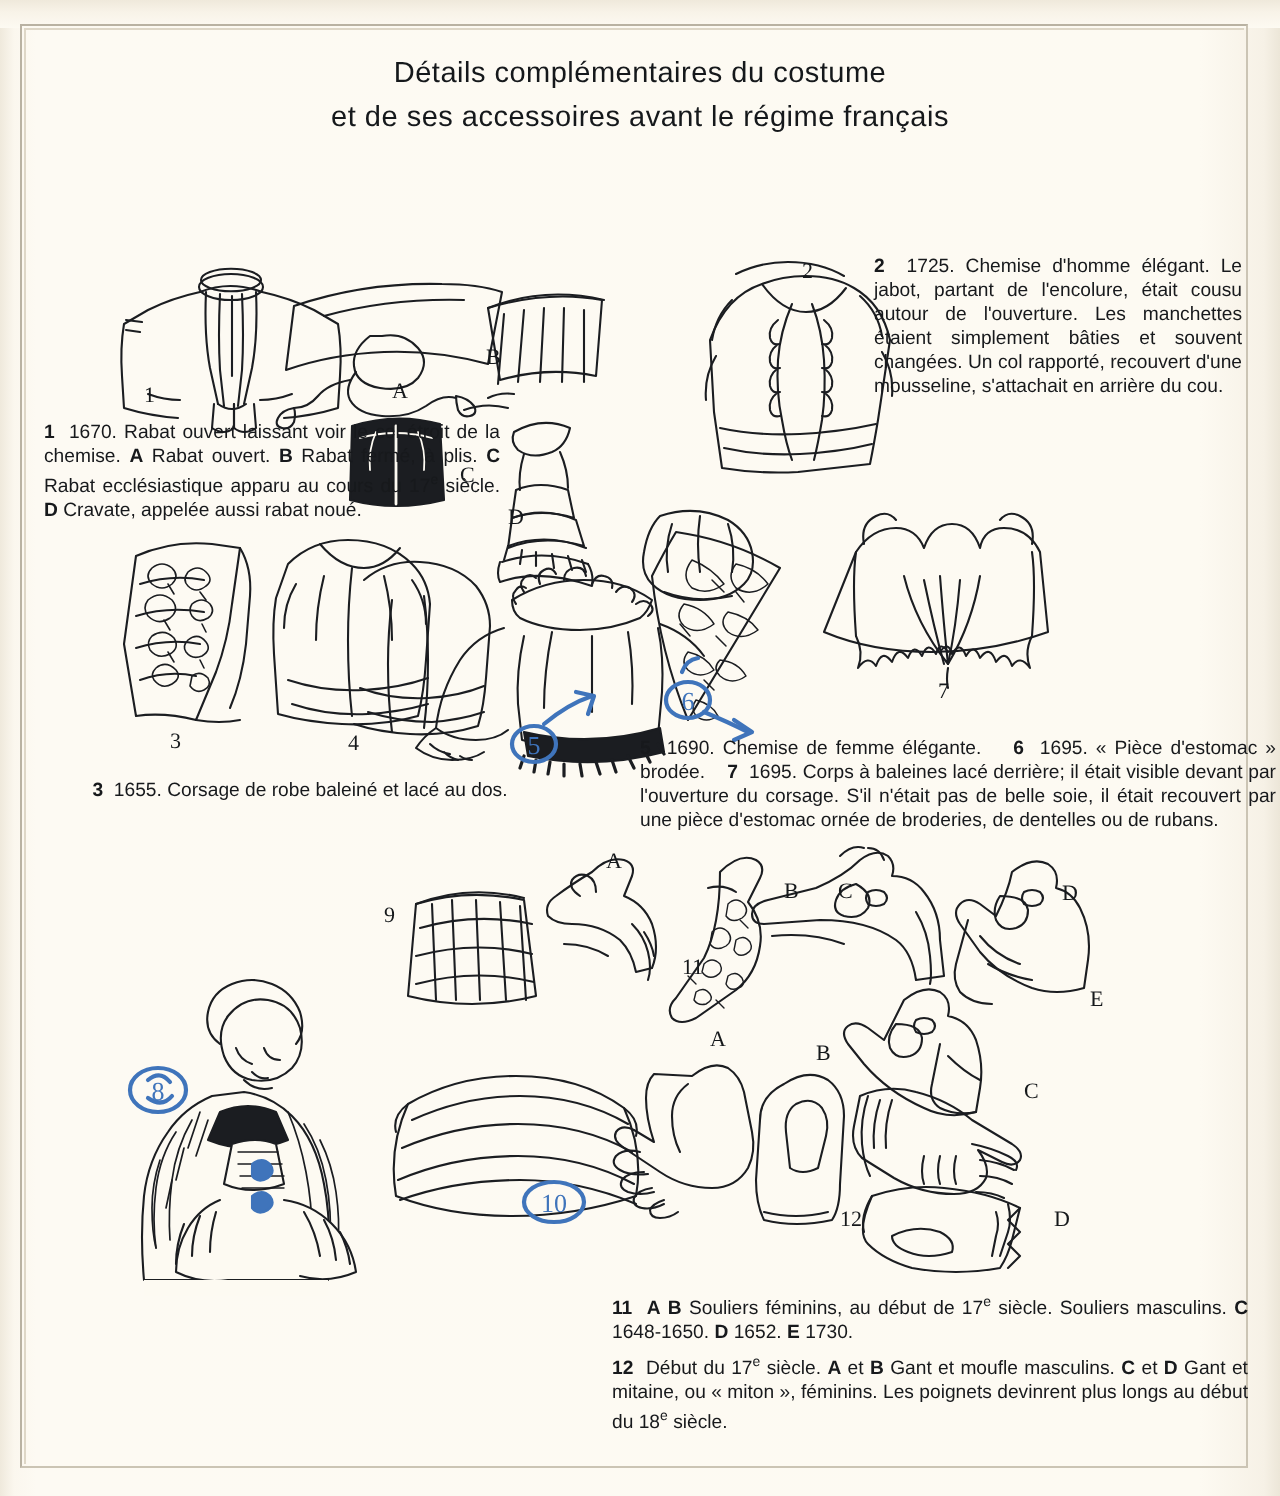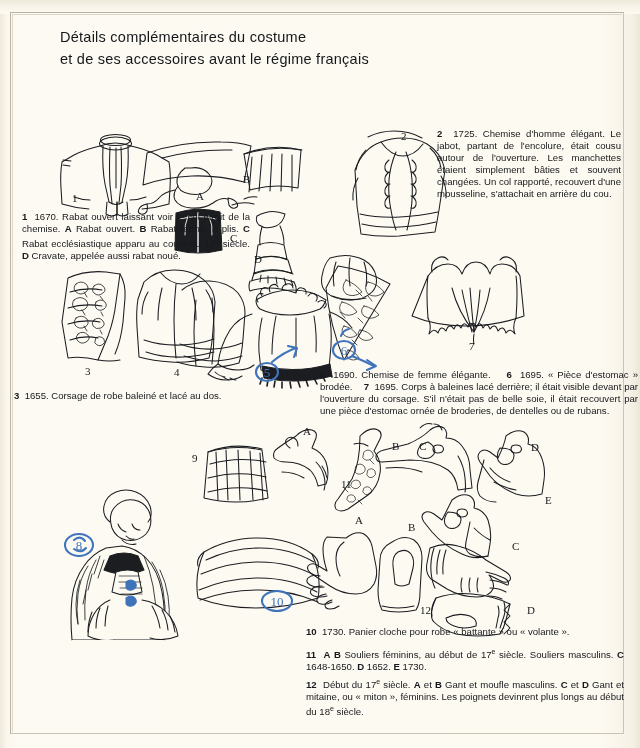--- a/index.html
+++ b/index.html
@@ -47,21 +47,21 @@
     border-left: 1px solid #ded7c7;
     border-top: 1px solid #ded7c7;
     box-sizing: border-box;
   }
 
   
   .title-block {
     position: absolute;
     left: 60px; top: 26px;
     width: 520px;
-    text-align: left;
+    text-align: center;
   }
   .title-line {
     color: #15181b;
     font-size: 14.5px;
     letter-spacing: 0.25px;
     line-height: 22px;
     white-space: nowrap;
   }
 
   
@@ -419,34 +419,31 @@
   </svg>
 
   <div class="cap" style="left:22px; top:211px; width:228px;">
     <b>1</b>&nbsp; 1670. Rabat ouvert laissant voir le col étroit de la chemise. <b>A</b> Rabat ouvert. <b>B</b> Rabat fermé, à plis. <b>C</b> Rabat ecclésiastique apparu au cours du 17<span class="sup">e</span> siècle. <b>D</b> Cravate, appelée aussi rabat noué.
   </div>
 
   <div class="cap" style="left:437px; top:128px; width:184px;">
     <b>2</b>&nbsp; 1725. Chemise d'homme élégant. Le jabot, partant de l'encolure, était cousu autour de l'ouverture. Les manchettes étaient simplement bâties et souvent changées. Un col rapporté, recouvert d'une mousseline, s'attachait en arrière du cou.
   </div>
 
-  <div class="cap nj" style="left:14px; top:390px; width:272px;">
+  <div class="cap nj" style="left:14px; top:390px; width:272px;text-align:center;">
     <b>3</b>&nbsp; 1655. Corsage de robe baleiné et lacé au dos.
   </div>
 
 
   <div class="cap" style="left:320px; top:369px; width:318px;">
     <b>5</b>&nbsp; 1690. Chemise de femme élégante. &nbsp;&nbsp;&nbsp;<b>6</b>&nbsp; 1695. « Pièce d'estomac » brodée. &nbsp;&nbsp;&nbsp;<b>7</b>&nbsp; 1695. Corps à baleines lacé derrière; il était visible devant par l'ouverture du corsage. S'il n'était pas de belle soie, il était recouvert par une pièce d'estomac ornée de broderies, de dentelles ou de rubans.
   </div>
 
 
 
-  <div class="cap nj" style="left:306px; top:626px; width:318px;">
-    <b>10</b>&nbsp; 1730. Panier cloche pour robe « battante » ou « volante ».
-  </div>
 
   <div class="cap" style="left:306px; top:646px; width:318px;">
     <b>11</b>&nbsp; <b>A</b> <b>B</b> Souliers féminins, au début de 17<span class="sup">e</span> siècle. Souliers masculins. <b>C</b> 1648-1650. <b>D</b> 1652. <b>E</b> 1730.
   </div>
 
   <div class="cap" style="left:306px; top:676px; width:318px;">
     <b>12</b>&nbsp; Début du 17<span class="sup">e</span> siècle. <b>A</b> et <b>B</b> Gant et moufle masculins. <b>C</b> et <b>D</b> Gant et mitaine, ou « miton », féminins. Les poignets devinrent plus longs au début du 18<span class="sup">e</span> siècle.
   </div>
 
 </div>

